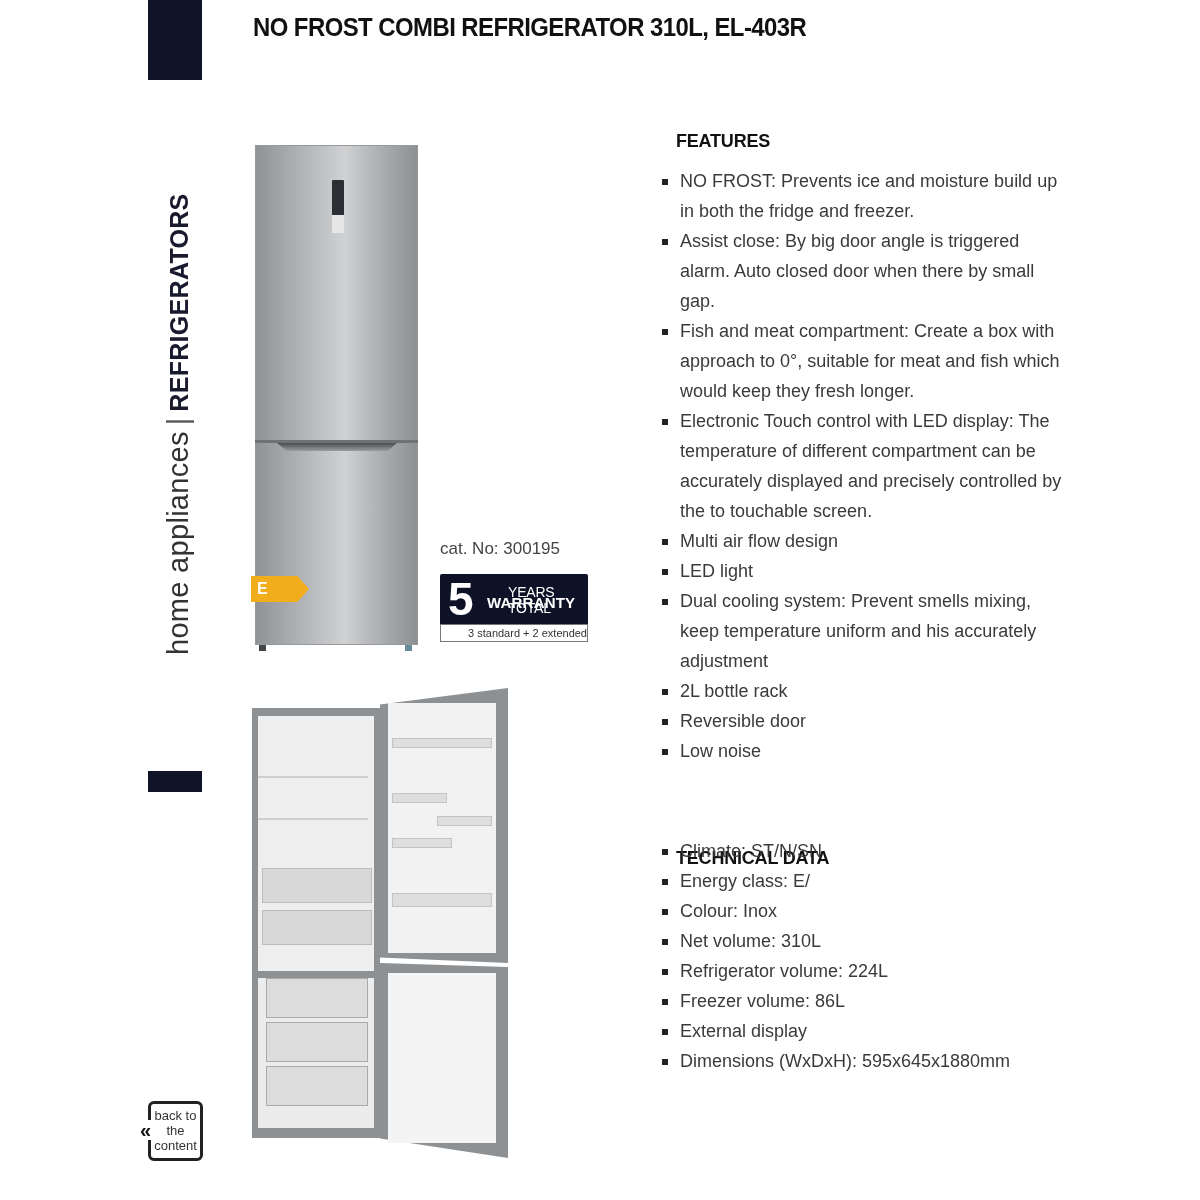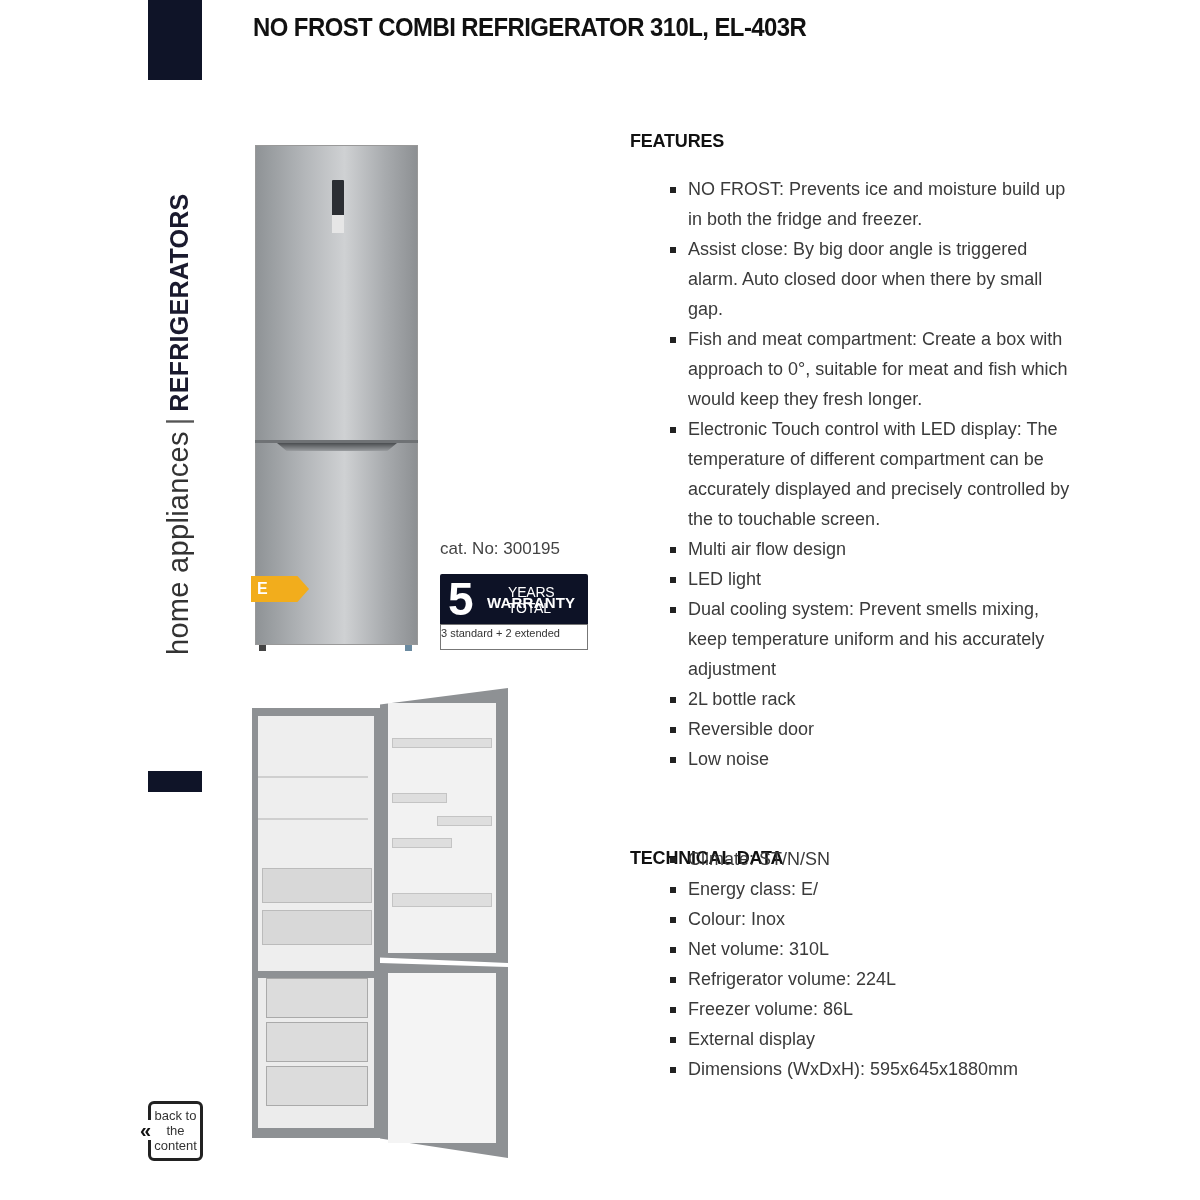--- a/index.html
+++ b/index.html
@@ -46,27 +46,27 @@
                  clip-path:polygon(0 0,100% 2%,100% 100%,0 90%); }
   .fo-door-bot-in { position:absolute; left:136px; top:285px; width:108px; height:170px; background:#f4f4f4; }
   .fo-dshelf { position:absolute; height:10px; background:#dedede; border:1px solid #c4c4c4; box-sizing:border-box; }
 
   #cat-no { left:440px; top:539px; font-size:17px; color:#444; }
   #warranty { left:440px; top:574px; width:148px; height:68px; }
   .w-top { position:absolute; left:0; top:0; width:148px; height:50px; background:#0d1226; border-radius:2px 2px 0 0; }
   .w-num { position:absolute; left:8px; top:0; font-size:46px; font-weight:bold; color:#fff; line-height:50px; }
   .w-l1 { position:absolute; left:47px; top:10px; font-size:14px; color:#fff; letter-spacing:-0.2px;margin-left:21px; }
   .w-l2 { position:absolute; left:47px; top:20px; font-size:15px; color:#fff; font-weight:bold; letter-spacing:0.2px; }
-  .w-bot { position:absolute; left:0; top:50px; width:148px; height:26px; border:1px solid #777; box-sizing:border-box;
-           font-size:11px; text-align:left; line-height:16px; color:#333; }
+  .w-bot { position:absolute; left:0; top:50px; width:148px; height:18px; border:1px solid #777; box-sizing:border-box;
+           font-size:11px; text-align:right; line-height:16px; color:#333; }
 
-  .section-head { position:absolute; left:630px; font-size:18px; font-weight:bold; color:#111; letter-spacing:-0.2px; }
+  .section-head { position:absolute; left:676px; font-size:18px; font-weight:bold; color:#111; letter-spacing:-0.2px; }
   #features-head { top:131px; }
   #tech-head { top:848px; }
-  ul.blist { position:absolute; left:661px; margin:8px; padding:0; list-style:none; width:410px; }
+  ul.blist { position:absolute; left:661px; margin:0; padding:0; list-style:none; width:410px; }
   ul.blist li { position:relative; padding-left:19px; font-size:18px; line-height:30px; color:#3a3a3a; }
   ul.blist li::before { content:""; position:absolute; left:1px; top:13px; width:6px; height:6px; background:#222; }
   #features-list { top:166px; }
   #tech-list { top:836px; }
 
   #back-btn { left:148px; top:1101px; width:55px; height:60px; border:3px solid #222; border-radius:6px;
               box-sizing:border-box; text-align:center; font-size:13px; line-height:15px; color:#333; padding-top:4px; background:#fff; }
   #back-chevron { left:140px; top:1120px; font-size:20px; font-weight:bold; color:#111; background:#fff; line-height:20px; }
 </style>
 </head>

